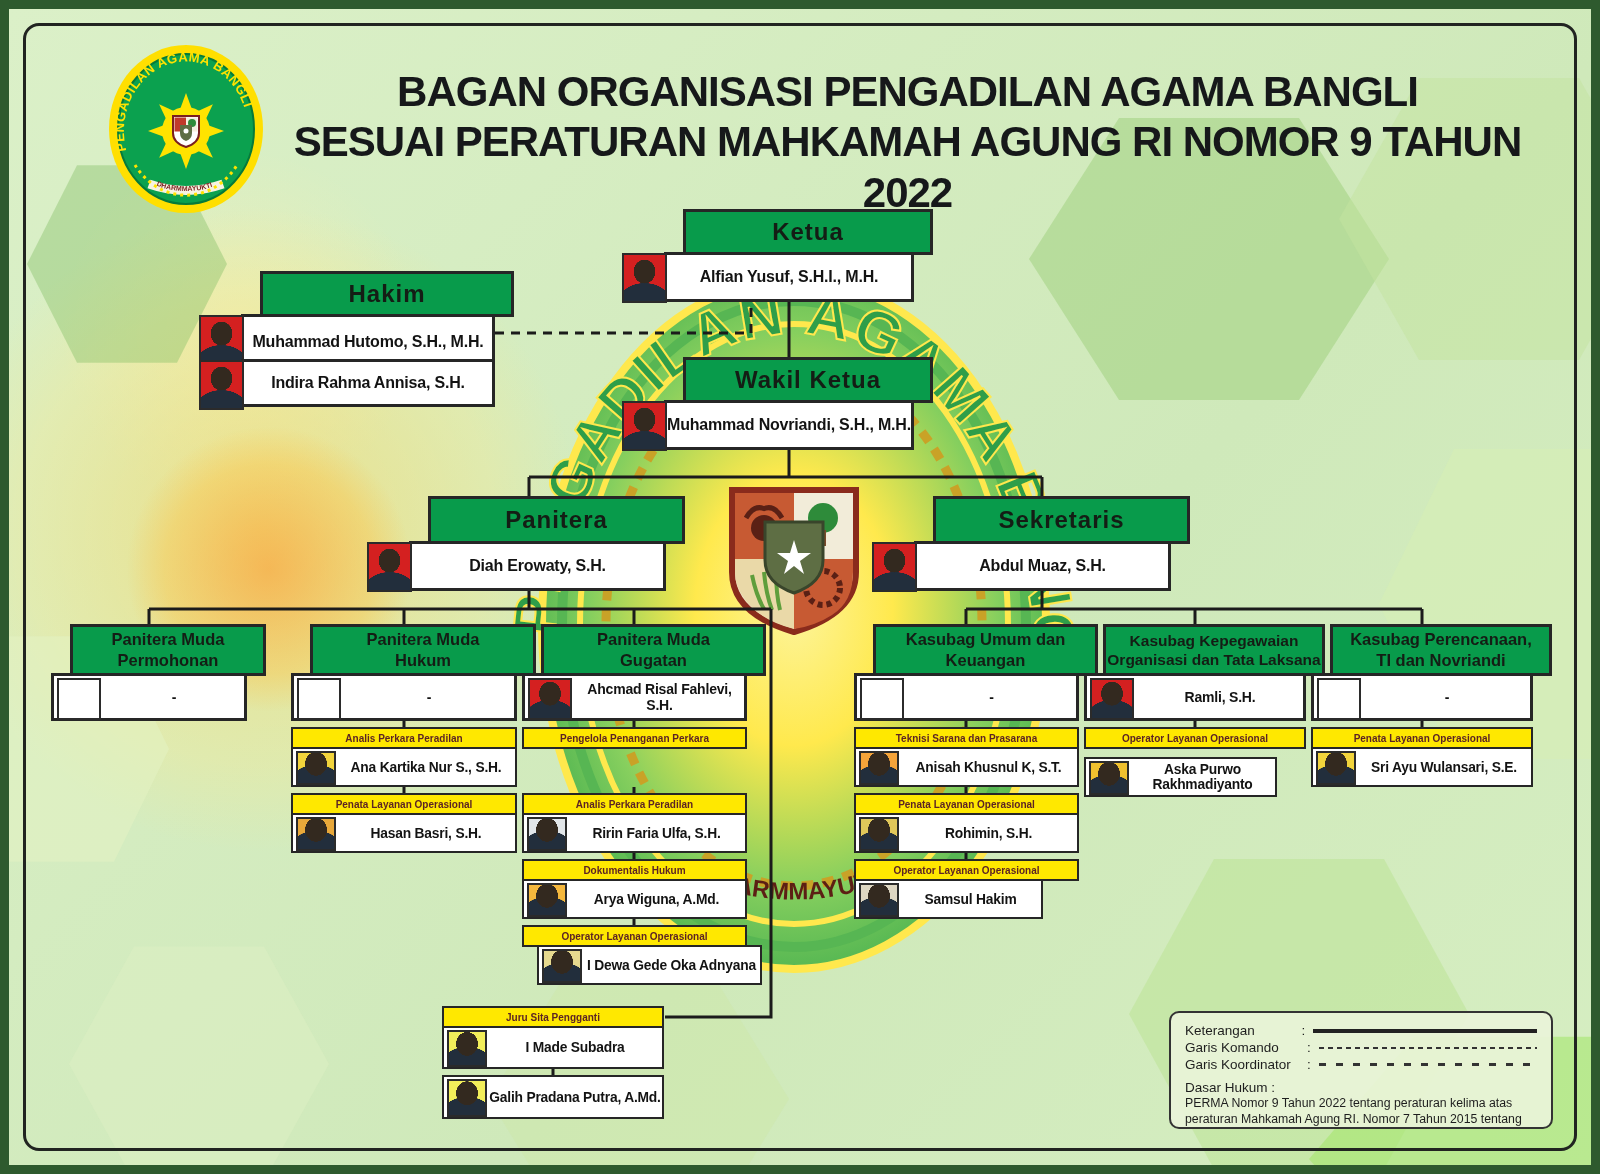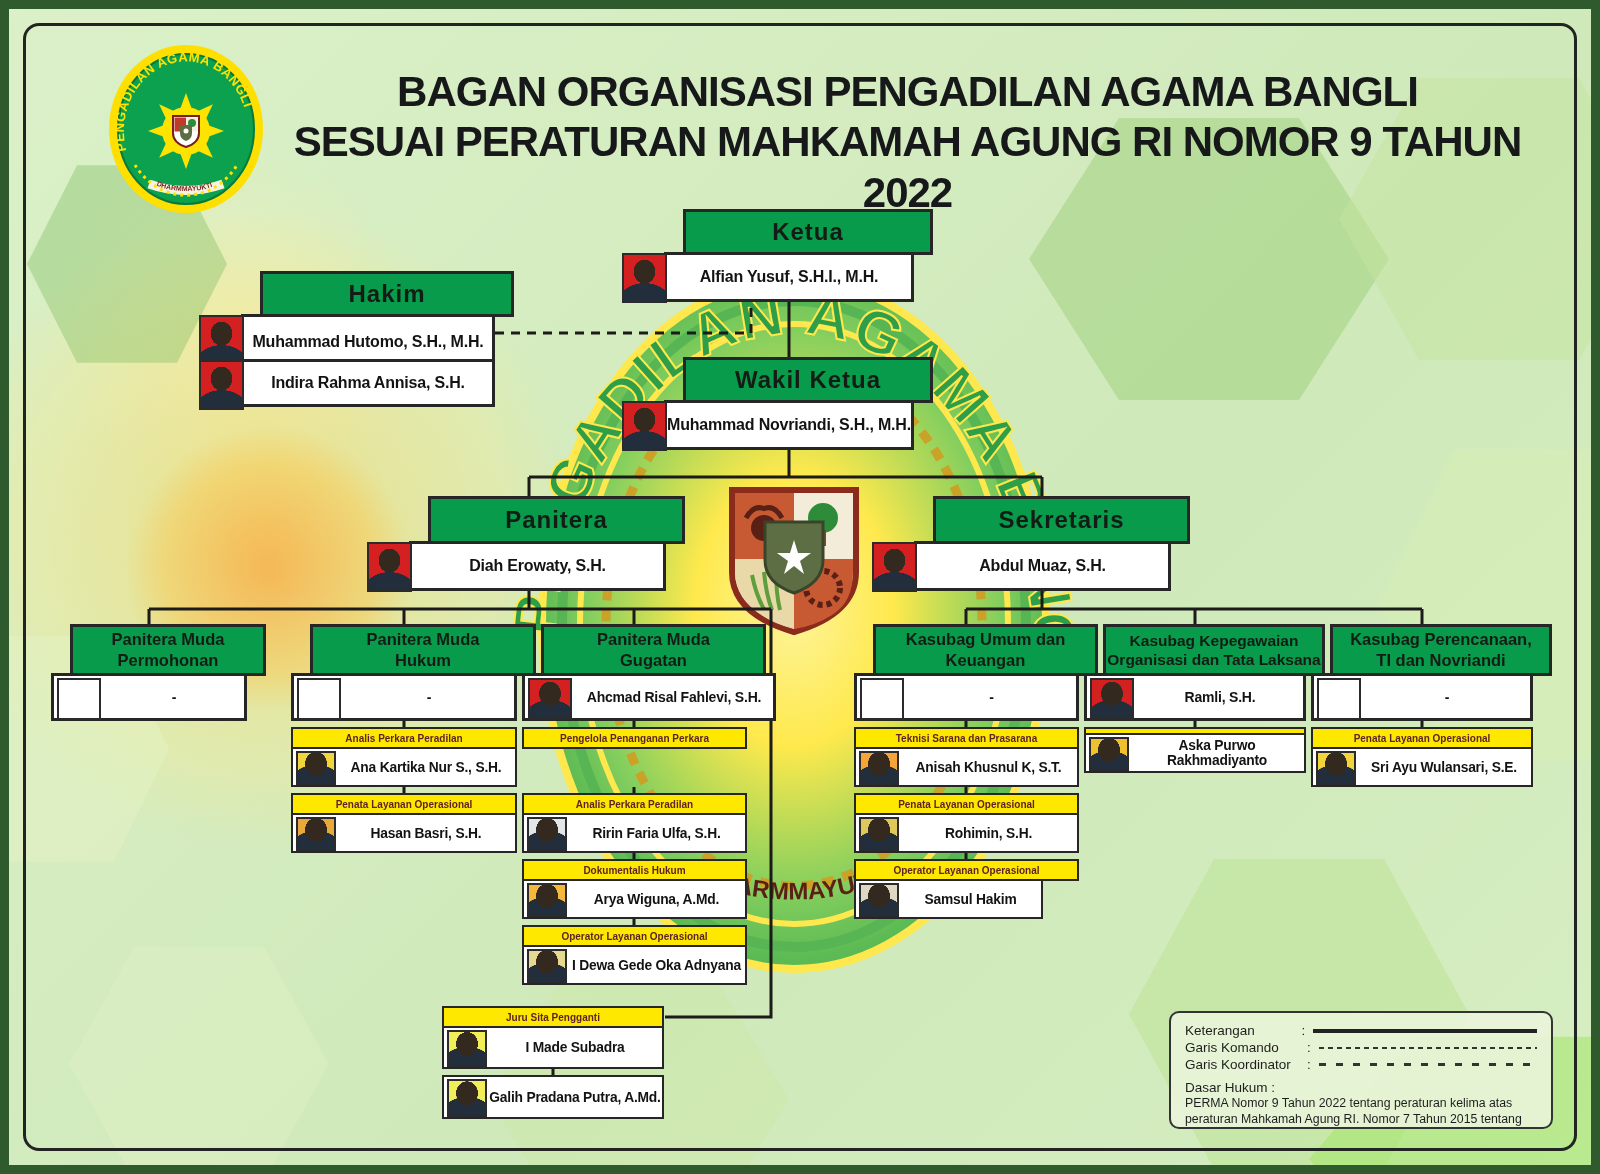--- a/index.html
+++ b/index.html
@@ -227,37 +227,37 @@
   <div class="yh" style="left:282px;top:784px;width:226px;height:22px;">Penata Layanan Operasional</div>
   <div class="yr" style="left:282px;top:804px;width:226px;height:40px;">
     <span class="photo" style="--bg: #e8a83a;"></span>
     <span>Hasan Basri, S.H.</span>
   </div>
 
   <div class="gh small" style="left:513px;top:615px;width:225px;height:52px;">
     <span>Panitera Muda</span>
     <span>Gugatan</span>
   </div>
-  <div class="wr inph" style="left:513px;top:664px;width:254px;height:48px;">
+  <div class="wr inph" style="left:513px;top:664px;width:225px;height:48px;">
     <span class="photo in" style="--bg: #d42020;"></span>
     <span>Ahcmad Risal Fahlevi, S.H.</span>
   </div>
   <div class="yh" style="left:513px;top:718px;width:225px;height:22px;">Pengelola Penanganan Perkara</div>
   <div class="yh" style="left:513px;top:784px;width:225px;height:22px;">Analis Perkara Peradilan</div>
   <div class="yr" style="left:513px;top:804px;width:225px;height:40px;justify-content:center;">
     <span class="photo" style="--bg: #e2e6e9;"></span>
     <span>Ririn Faria Ulfa, S.H.</span>
   </div>
   <div class="yh" style="left:513px;top:850px;width:225px;height:22px;">Dokumentalis Hukum</div>
   <div class="yr" style="left:513px;top:870px;width:225px;height:40px;">
     <span class="photo" style="--bg: #f5b83d;"></span>
     <span>Arya Wiguna, A.Md.</span>
   </div>
   <div class="yh" style="left:513px;top:916px;width:225px;height:22px;">Operator Layanan Operasional</div>
-  <div class="yr" style="left:513px;top:936px;width:225px;height:40px;">
+  <div class="yr" style="left:528px;top:936px;width:225px;height:40px;">
     <span class="photo" style="--bg: #e6d98f;"></span>
     <span>I Dewa Gede Oka Adnyana</span>
   </div>
 
   <div class="gh small" style="left:845px;top:615px;width:225px;height:52px;">
     <span>Kasubag Umum dan</span>
     <span>Keuangan</span>
   </div>
   <div class="wr inph" style="left:845px;top:664px;width:225px;height:48px;">
     <span class="photo in empty"></span>
@@ -281,21 +281,21 @@
 
   <div class="gh small" style="left:1075px;top:615px;width:222px;height:52px;font-size:15.5px;">
     <span>Kasubag Kepegawaian</span>
     <span>Organisasi dan Tata Laksana</span>
   </div>
   <div class="wr inph" style="left:1075px;top:664px;width:222px;height:48px;">
     <span class="photo in" style="--bg: #d42020;"></span>
     <span>Ramli, S.H.</span>
   </div>
   <div class="yh" style="left:1075px;top:718px;width:222px;height:22px;">Operator Layanan Operasional</div>
-  <div class="yr" style="left:1075px;top:724px;width:222px;height:40px;">
+  <div class="yr" style="left:1075px;top:748px;width:193px;height:40px;">
     <span class="photo" style="--bg: #f0c12f;"></span>
     <span>Aska Purwo Rakhmadiyanto</span>
   </div>
 
   <div class="gh small" style="left:1302px;top:615px;width:222px;height:52px;">
     <span>Kasubag Perencanaan,</span>
     <span>TI dan Novriandi</span>
   </div>
   <div class="wr inph" style="left:1302px;top:664px;width:222px;height:48px;">
     <span class="photo in empty"></span>

